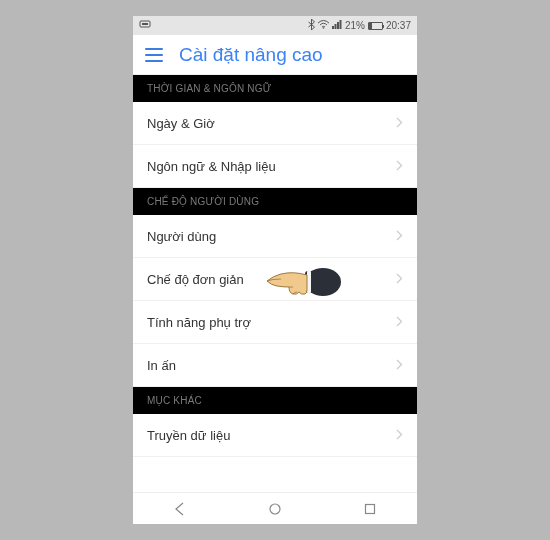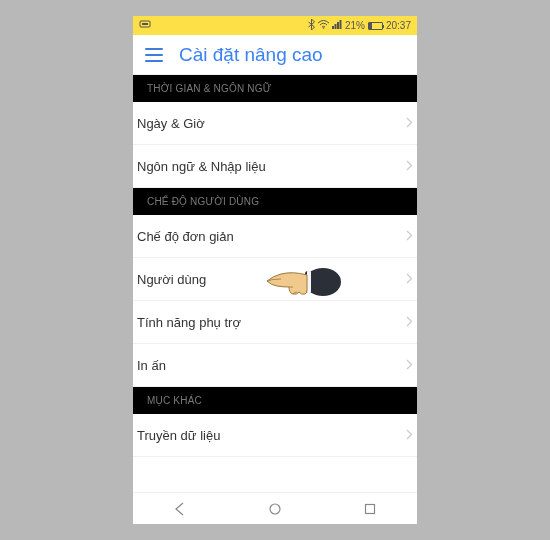--- a/index.html
+++ b/index.html
@@ -16,21 +16,21 @@
       width: 284px;
       height: 508px;
       background: #ffffff;
       position: relative;
       display: flex;
       flex-direction: column;
       overflow: hidden;
     }
     .status-bar {
       height: 19px;
-      background: #fde047;
+      background: #e5e5e5;
       display: flex;
       align-items: center;
       justify-content: space-between;
       padding: 0 6px;
       font-size: 10px;
       color: #555;
     }
     .status-left { display: flex; align-items: center; gap: 4px; }
     .status-right { display: flex; align-items: center; gap: 3px; }
     .status-right span { font-size: 10px; }
@@ -60,21 +60,21 @@
     .content { flex: 1; overflow-y: auto; background: #fff; }
     .section-header {
       background: #000000;
       padding: 8px 14px;
       font-size: 10px;
       color: #7a7a7a;
       font-weight: 500;
       letter-spacing: 0.2px;
     }
     .list-item {
-      padding: 12px 4px;
+      padding: 12px 14px;
       display: flex;
       align-items: center;
       justify-content: space-between;
       border-bottom: 1px solid #f0f0f0;
       cursor: pointer;
       background: #fff;
     }
     .list-item:last-child { border-bottom: none; }
     .item-label { font-size: 13px; color: #333; }
     .chevron { color: #ccc; }
@@ -159,27 +159,27 @@
     </div>
     <div class="list-item">
       <span class="item-label">Ngôn ngữ &amp; Nhập liệu</span>
       <span class="chevron"><svg width="7" height="11" viewBox="0 0 7 11">
             <path d="M1 1 L5.5 5.5 L1 10" stroke="#ccc" stroke-width="1.3" fill="none"></path>
           </svg></span>
     </div>
 
     <div class="section-header">CHẾ ĐỘ NGƯỜI DÙNG</div>
     <div class="list-item">
+      <span class="item-label">Người dùng</span>
+      <span class="chevron"><svg width="7" height="11" viewBox="0 0 7 11">
+            <path d="M1 1 L5.5 5.5 L1 10" stroke="#ccc" stroke-width="1.3" fill="none"></path>
+          </svg></span>
+    </div>
+    <div class="list-item">
       <span class="item-label">Chế độ đơn giản</span>
-      <span class="chevron"><svg width="7" height="11" viewBox="0 0 7 11">
-            <path d="M1 1 L5.5 5.5 L1 10" stroke="#ccc" stroke-width="1.3" fill="none"></path>
-          </svg></span>
-    </div>
-    <div class="list-item">
-      <span class="item-label">Người dùng</span>
       <span class="chevron"><svg width="7" height="11" viewBox="0 0 7 11">
             <path d="M1 1 L5.5 5.5 L1 10" stroke="#ccc" stroke-width="1.3" fill="none"></path>
           </svg></span>
     </div>
 
     <div class="list-item">
       <span class="item-label">Tính năng phụ trợ</span>
       <span class="chevron"><svg width="7" height="11" viewBox="0 0 7 11">
             <path d="M1 1 L5.5 5.5 L1 10" stroke="#ccc" stroke-width="1.3" fill="none"></path>
           </svg></span>

